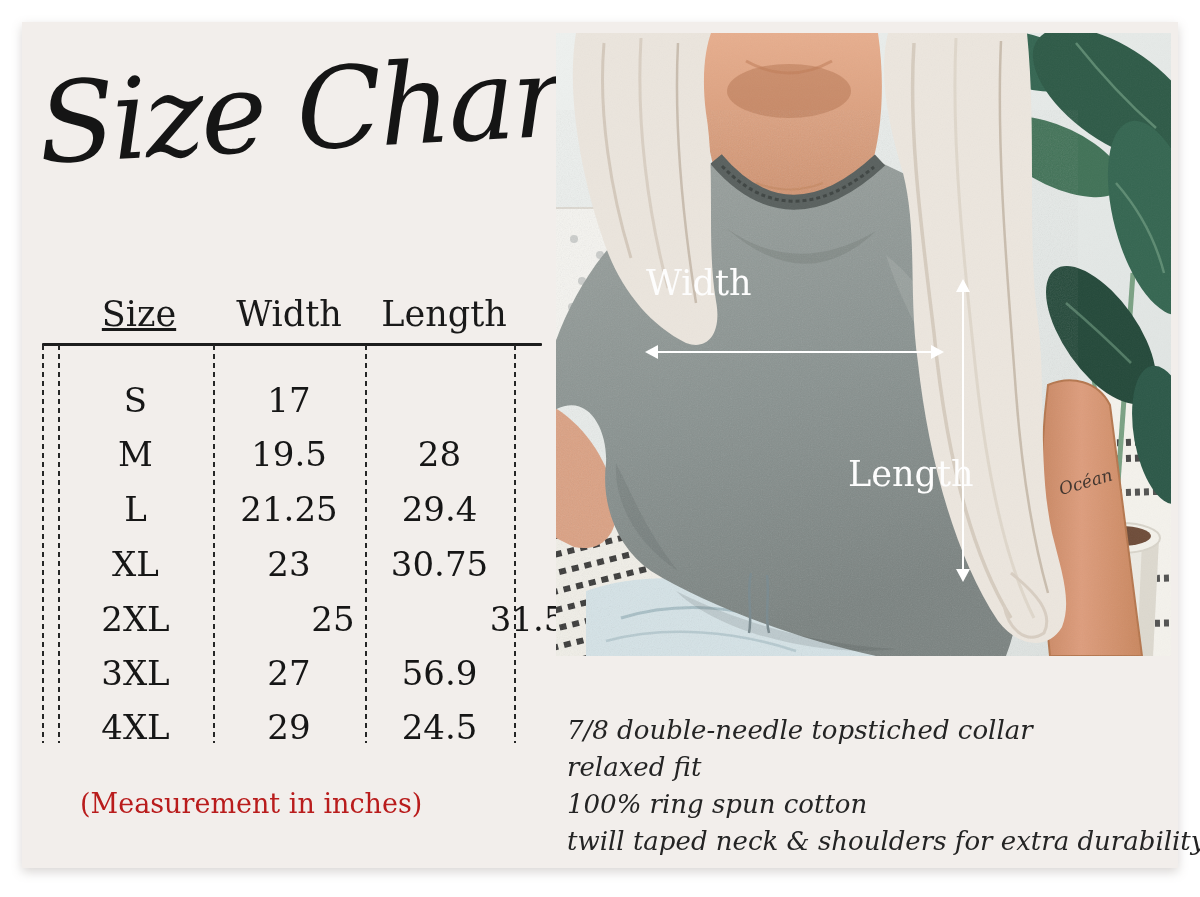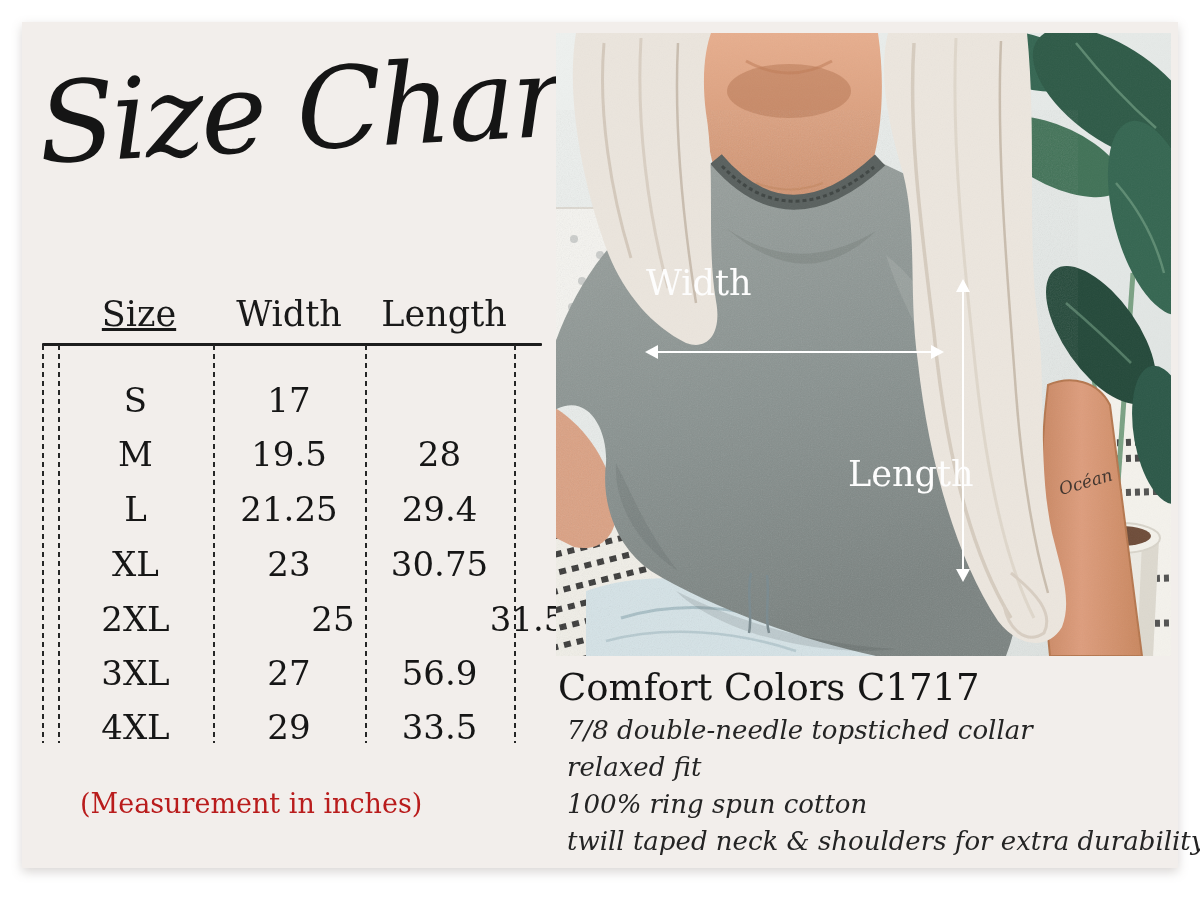--- a/index.html
+++ b/index.html
@@ -106,21 +106,21 @@
         <span>31.5</span>
       </div>
       <div class="trow" style="top:624px;">
         <span>3XL</span>
         <span>27</span>
         <span>56.9</span>
       </div>
       <div class="trow" style="top:678px;">
         <span>4XL</span>
         <span>29</span>
-        <span>33.5</span>
+        <span>24.5</span>
       </div>
 
       <div class="footnote">(Measurement in inches)</div>
     </div>
 
     <div class="photo">
       <svg width="615" height="623" viewBox="0 0 615 623">
         <defs>
           <linearGradient id="wallG" x1="0" y1="0" x2="1" y2="1">
             <stop offset="0" stop-color="#eef1ef"></stop>
@@ -278,21 +278,20 @@
         </g>
         <g>
           <text x="292" y="453" font-family="DejaVu Serif, serif" font-size="35" fill="#fdfdfd">Length</text>
           <line x1="407" y1="256" x2="407" y2="539" stroke="#ffffff" stroke-width="2"></line>
           <polygon points="407,246 400,259 414,259" fill="#ffffff"></polygon>
           <polygon points="407,549 400,536 414,536" fill="#ffffff"></polygon>
         </g>
       </svg>
     </div>
 
-    <div class="product-title">Comfort Colors C1717</div>
     <div class="product-details">
       <div>7/8 double-needle topstiched collar</div>
       <div>relaxed fit</div>
       <div>100% ring spun cotton</div>
       <div>twill taped neck &amp; shoulders for extra durability</div>
     </div>
 
   </div>
 </div>
 

